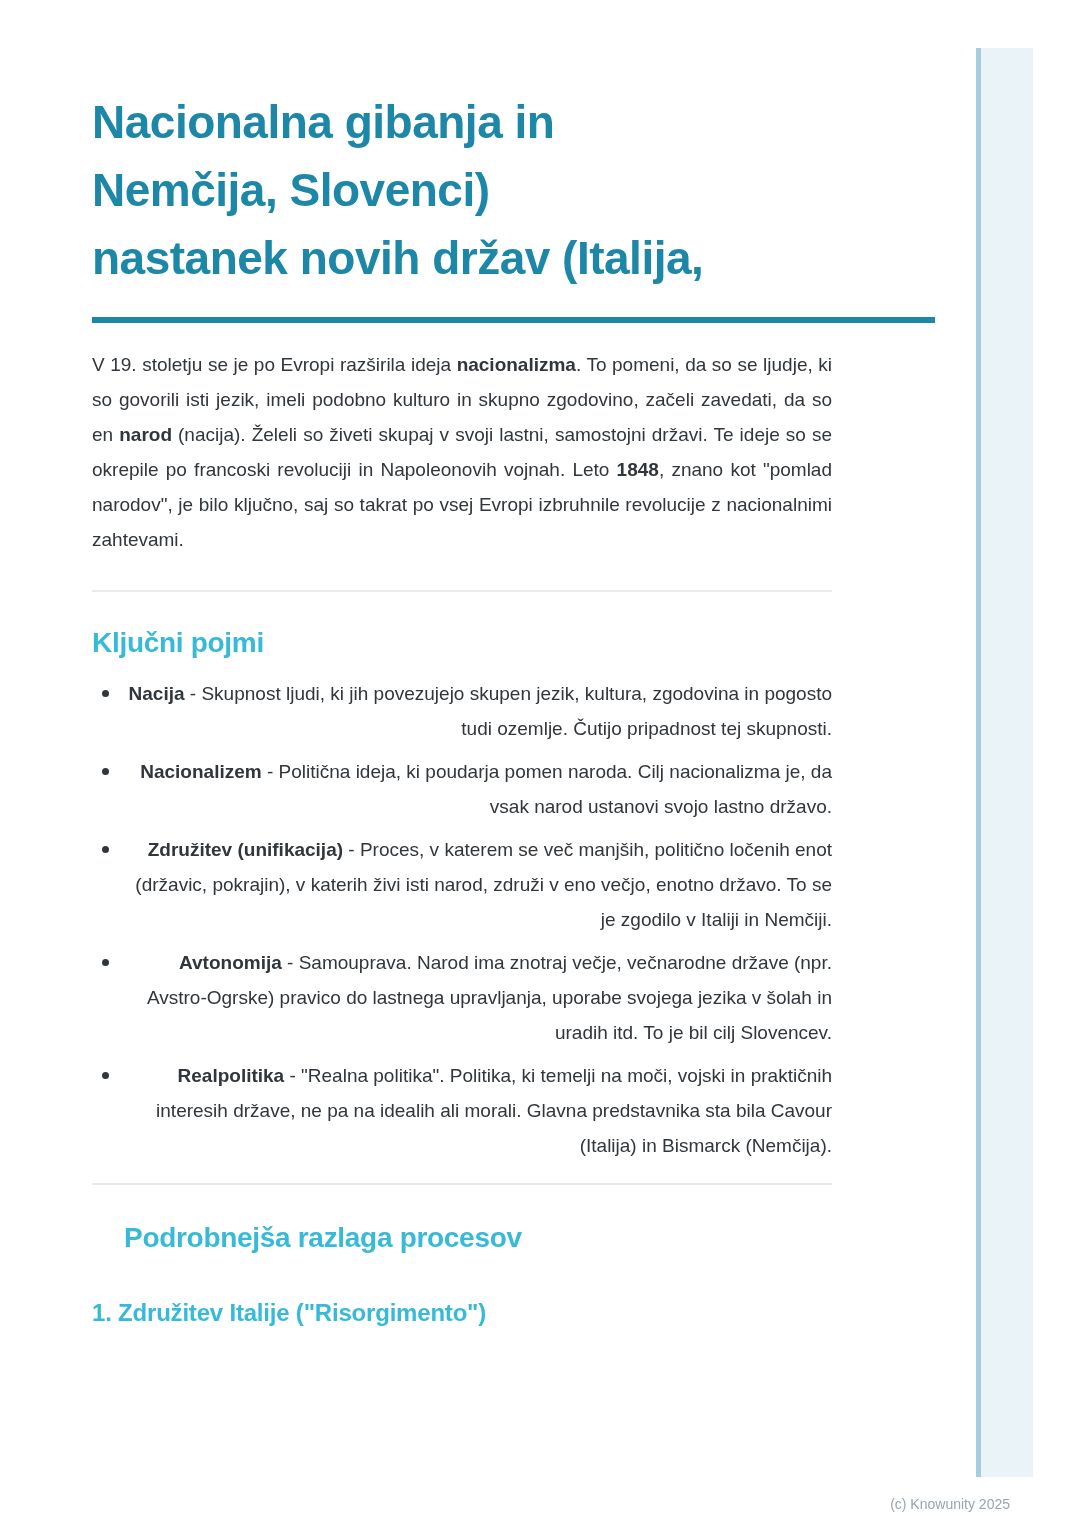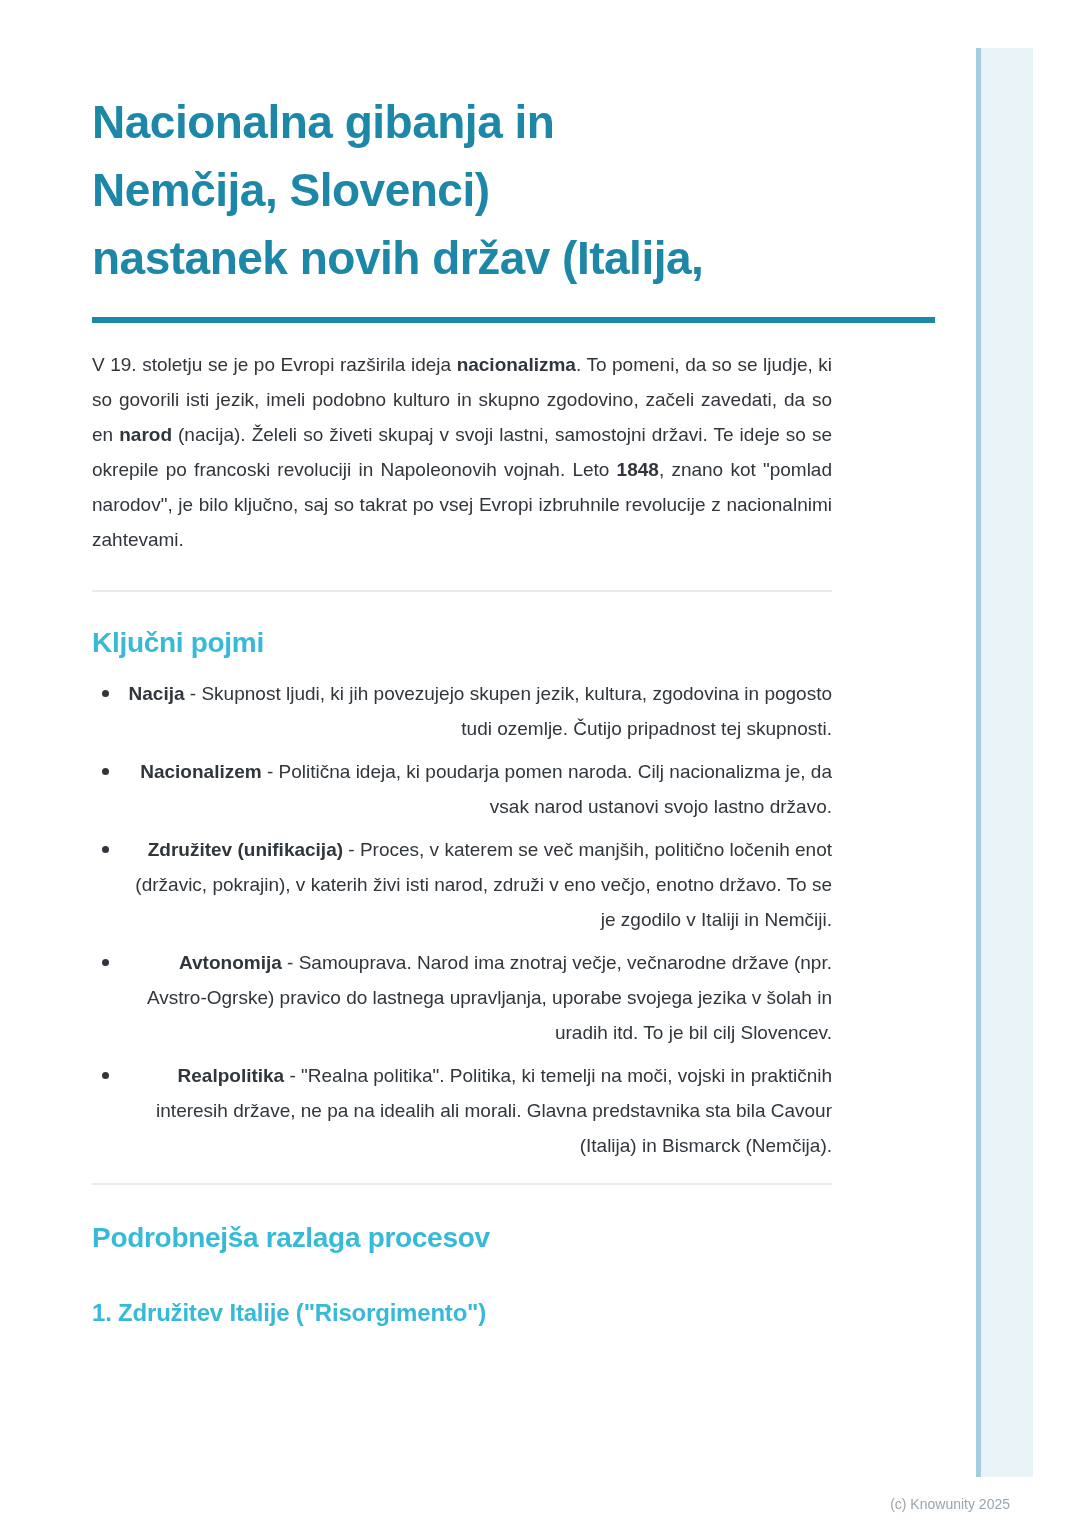--- a/index.html
+++ b/index.html
@@ -48,21 +48,21 @@
   h2.section-heading {
     margin: 0;
     font-size: 28px;
     line-height: 34px;
     font-weight: 800;
     letter-spacing: -0.3px;
     color: #36bad7;
   }
   h2.intro-heading     { margin-top: 44px; }
   h2.keyterms-heading  { margin-top: 34px; }
-  h2.processes-heading { margin-top: 36px; }
+  h2.processes-heading { margin-top: 36px; margin-left: 32px; }
   h3.sub-heading {
     margin: 44px 0 0 0;
     font-size: 24px;
     line-height: 28px;
     font-weight: 800;
     letter-spacing: -0.2px;
     color: #36bad7;
   }
   p.body-paragraph {
     margin: 24px 0 16px 0;

